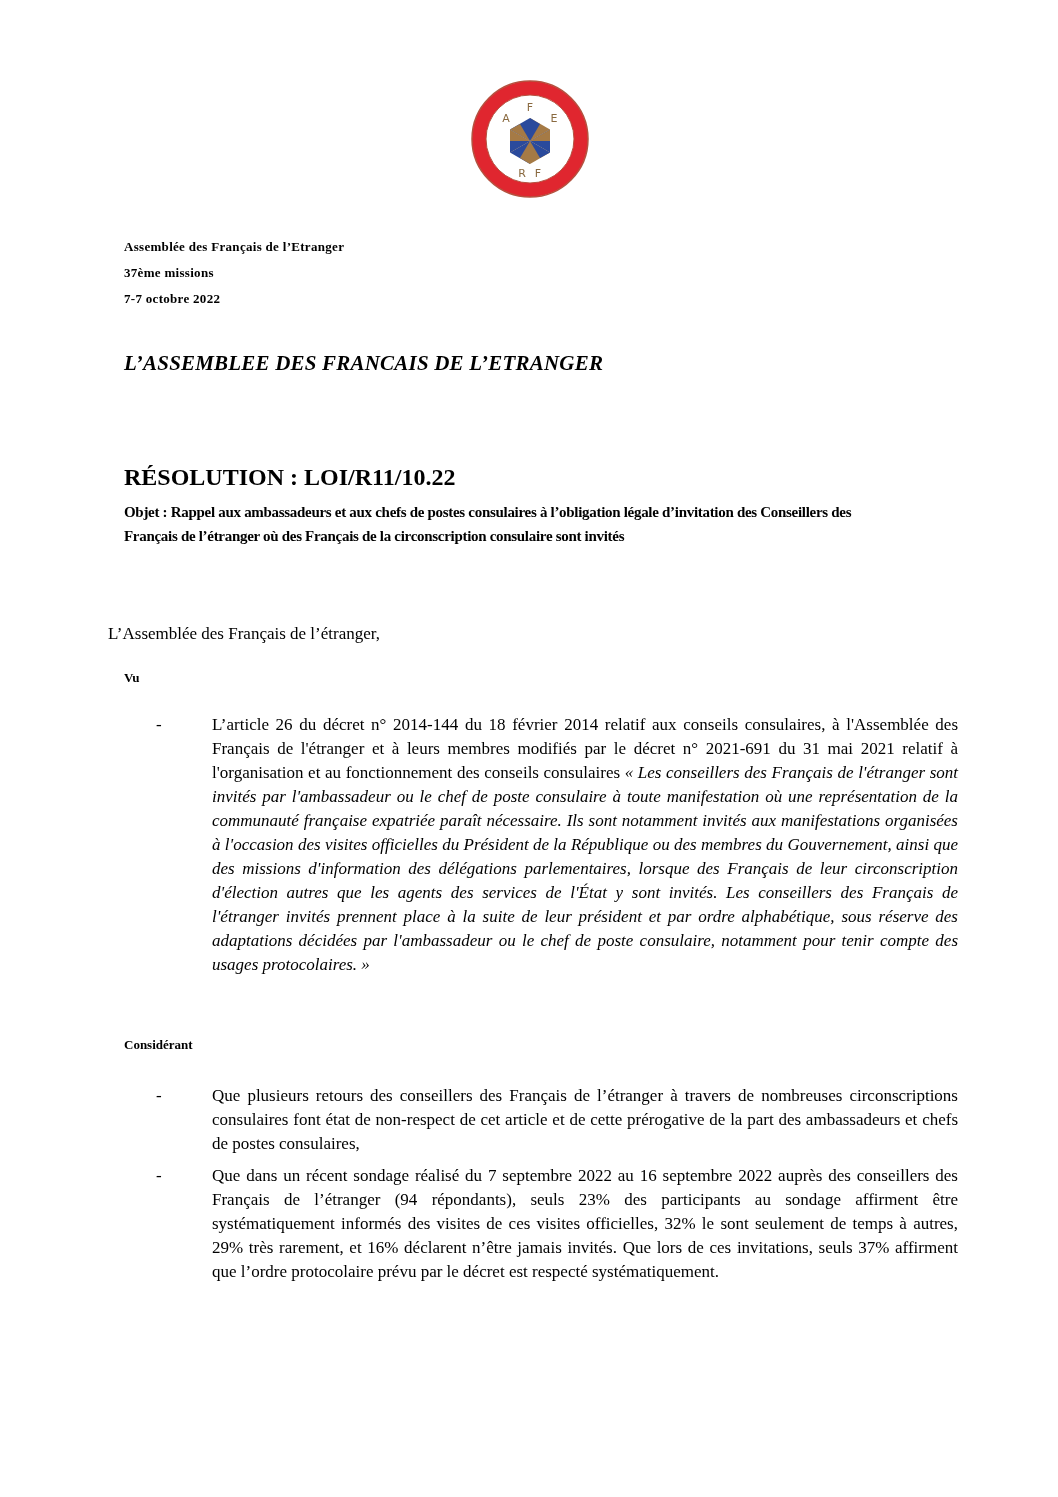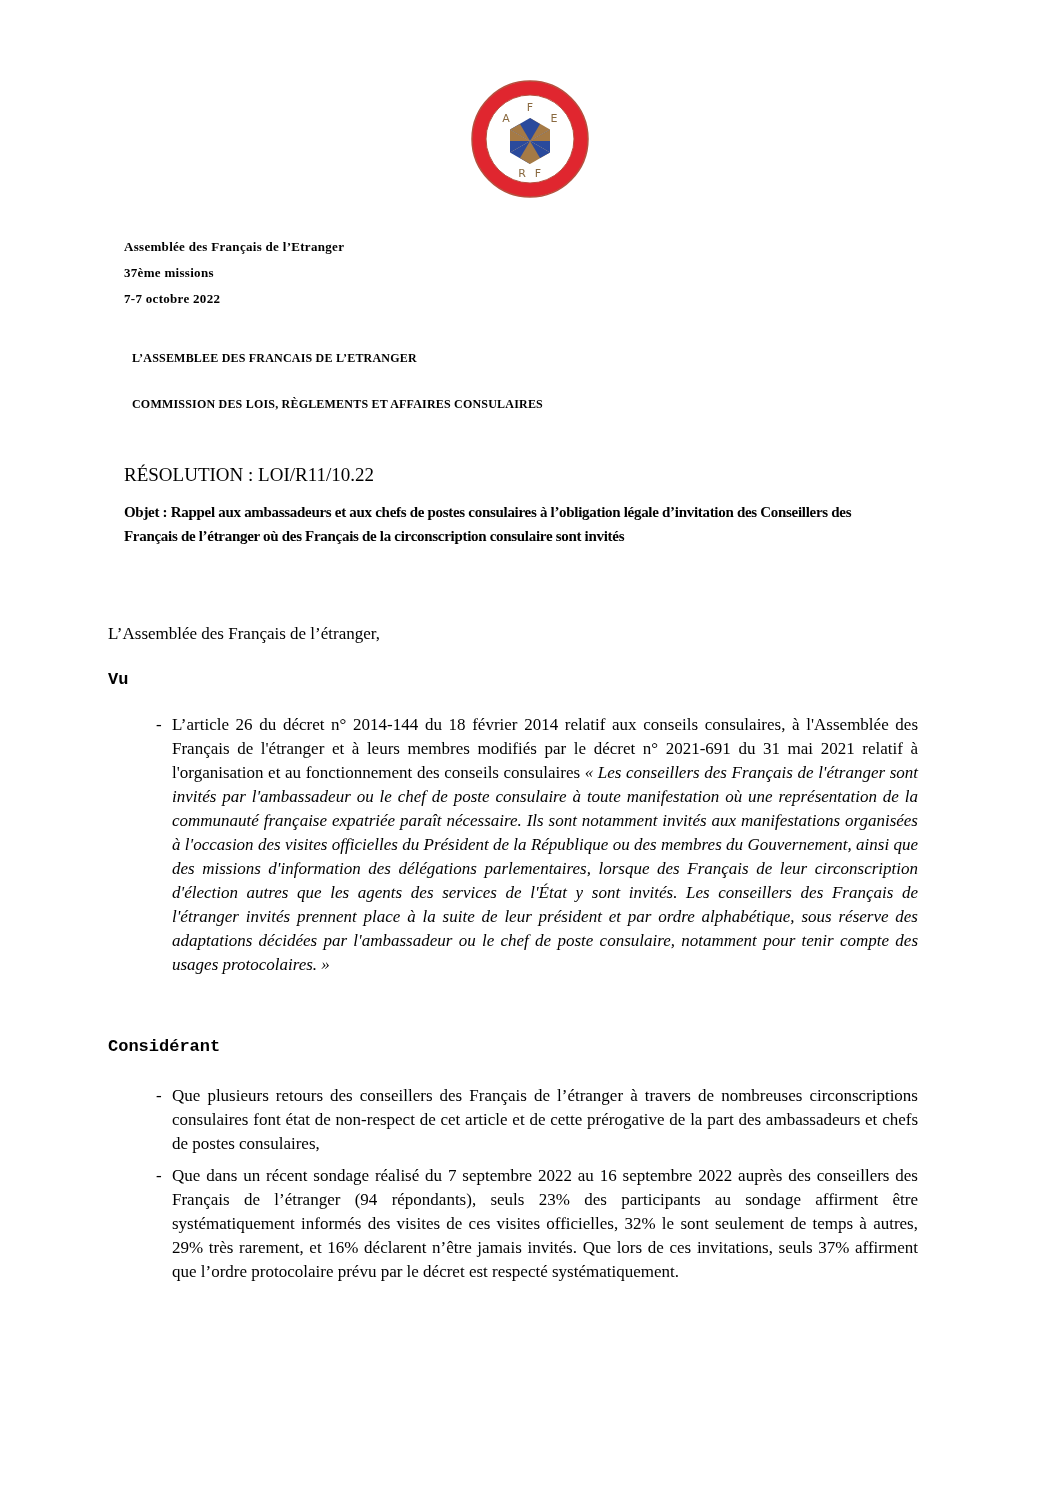--- a/index.html
+++ b/index.html
@@ -2,28 +2,28 @@
 <html><head>
   <meta charset="utf-8">
   <style>
     html, body { margin: 0; padding: 0; background: #ffffff; }
     body { width: 1058px; height: 1497px; position: relative; overflow: hidden;
            font-family: "Liberation Serif", "DejaVu Serif", serif; color: #000; }
     .page { position: absolute; left: 0; top: 0; width: 1058px; height: 1497px; background: #fff; }
     .logo { position: absolute; left: 469px; top: 78px; width: 122px; height: 122px; }
     .hdr { position: absolute; left: 124px; top: 234px; font-weight: bold; font-size: 13px; line-height: 26px; }
     .hdr div { letter-spacing: 0.3px; }
-    .ital-title { position: absolute; left: 132px; font-weight: bold; font-size: 12px; letter-spacing: 0.2px; }
-    .res { position: absolute; left: 124px; top: 464px; font-weight: normal; font-size: 19px; }
+    .ital-title { position: absolute; left: 124px; font-weight: bold; font-style: italic; font-size: 21px; letter-spacing: 0.2px; }
+    .res { position: absolute; left: 124px; top: 464px; font-weight: bold; font-size: 24px; }
     .objet { position: absolute; left: 124px; top: 500px; width: 760px; font-weight: bold; font-size: 15px; line-height: 24px; letter-spacing: -0.3px; }
     .plain { position: absolute; left: 108px; font-size: 17px; }
-    .section { position: absolute; left: 108px; font-weight: bold; font-size: 17px; font-family: Liberation Mono, monospace; }
+    .section { position: absolute; left: 124px; font-weight: bold; font-size: 13px; }
     .bullet { position: absolute; left: 124px; width: 810px; font-size: 17px; line-height: 24px; }
     .bullet .dash { position: absolute; left: 32px; top: 0; }
-    .bullet .txt { margin-left: 48px; width: 746px; text-align: justify; }
+    .bullet .txt { margin-left: 88px; width: 746px; text-align: justify; }
     .bullet .txt i { font-style: italic; }
   </style>
 </head>
 <body>
 
 <div class="page">
 
   <svg class="logo" viewBox="0 0 122 122">
     <circle cx="61" cy="61" r="58" fill="#e0262f" stroke="#b5513f" stroke-width="1.5"></circle>
     <circle cx="61" cy="61" r="44" fill="#ffffff" stroke="#b5513f" stroke-width="1"></circle>
@@ -48,21 +48,20 @@
     <text x="69" y="99" font-size="11" text-anchor="middle" fill="#8a6a40" font-family="DejaVu Sans, sans-serif">F</text>
   </svg>
 
   <div class="hdr">
     <div>Assemblée des Français de l’Etranger</div>
     <div>37ème missions</div>
     <div>7-7 octobre 2022</div>
   </div>
 
   <div class="ital-title" style="top:351px;">L’ASSEMBLEE DES FRANCAIS DE L’ETRANGER</div>
-  <div class="ital-title" style="top:397px;">COMMISSION DES LOIS, RÈGLEMENTS ET AFFAIRES CONSULAIRES</div>
 
   <div class="res">RÉSOLUTION : LOI/R11/10.22</div>
 
   <div class="objet">Objet : Rappel aux ambassadeurs et aux chefs de postes consulaires à l’obligation légale d’invitation des Conseillers des Français de l’étranger où des Français de la circonscription consulaire sont invités</div>
 
   <div class="plain" style="top:624px;">L’Assemblée des Français de l’étranger,</div>
 
   <div class="section" style="top:670px;">Vu</div>
 
   <div class="bullet" style="top:713px;">

